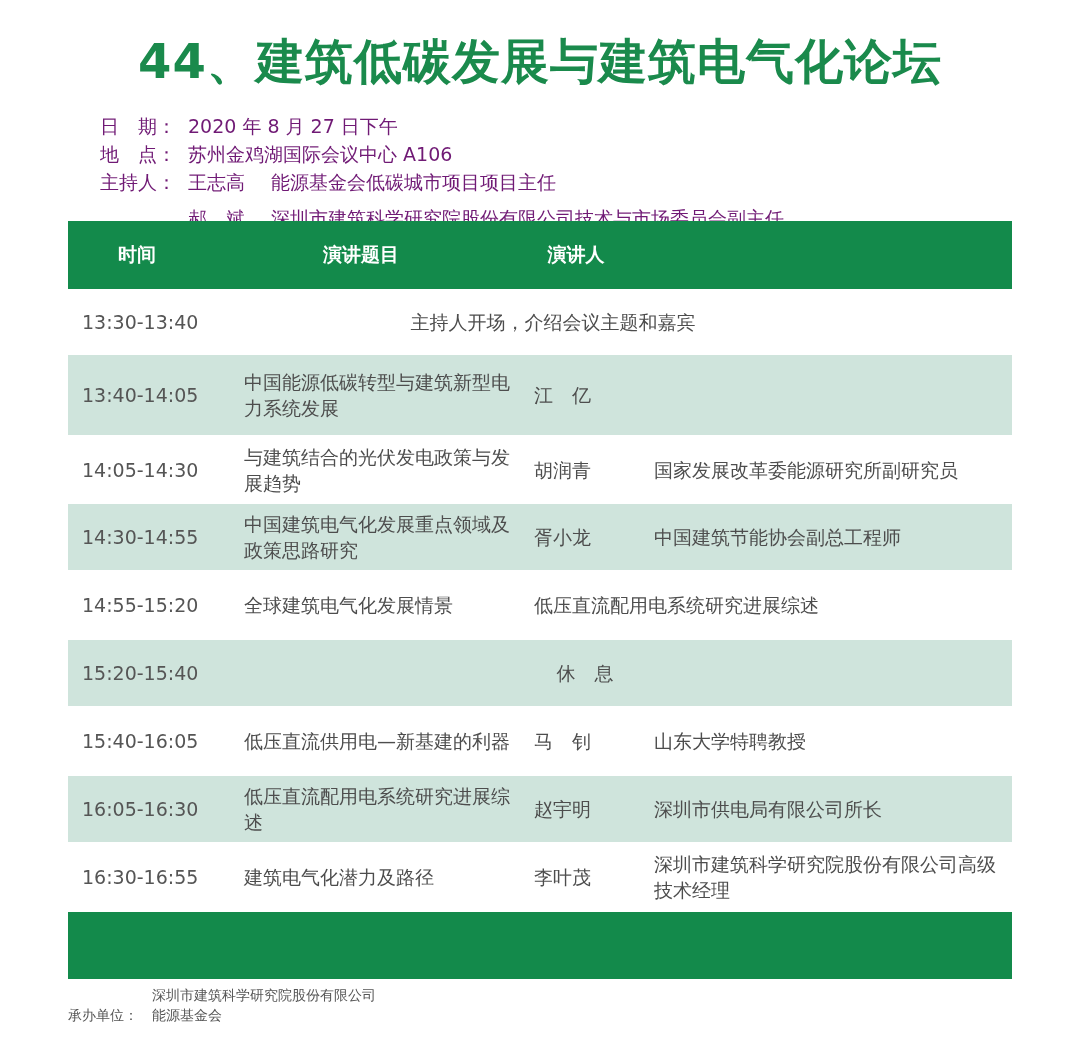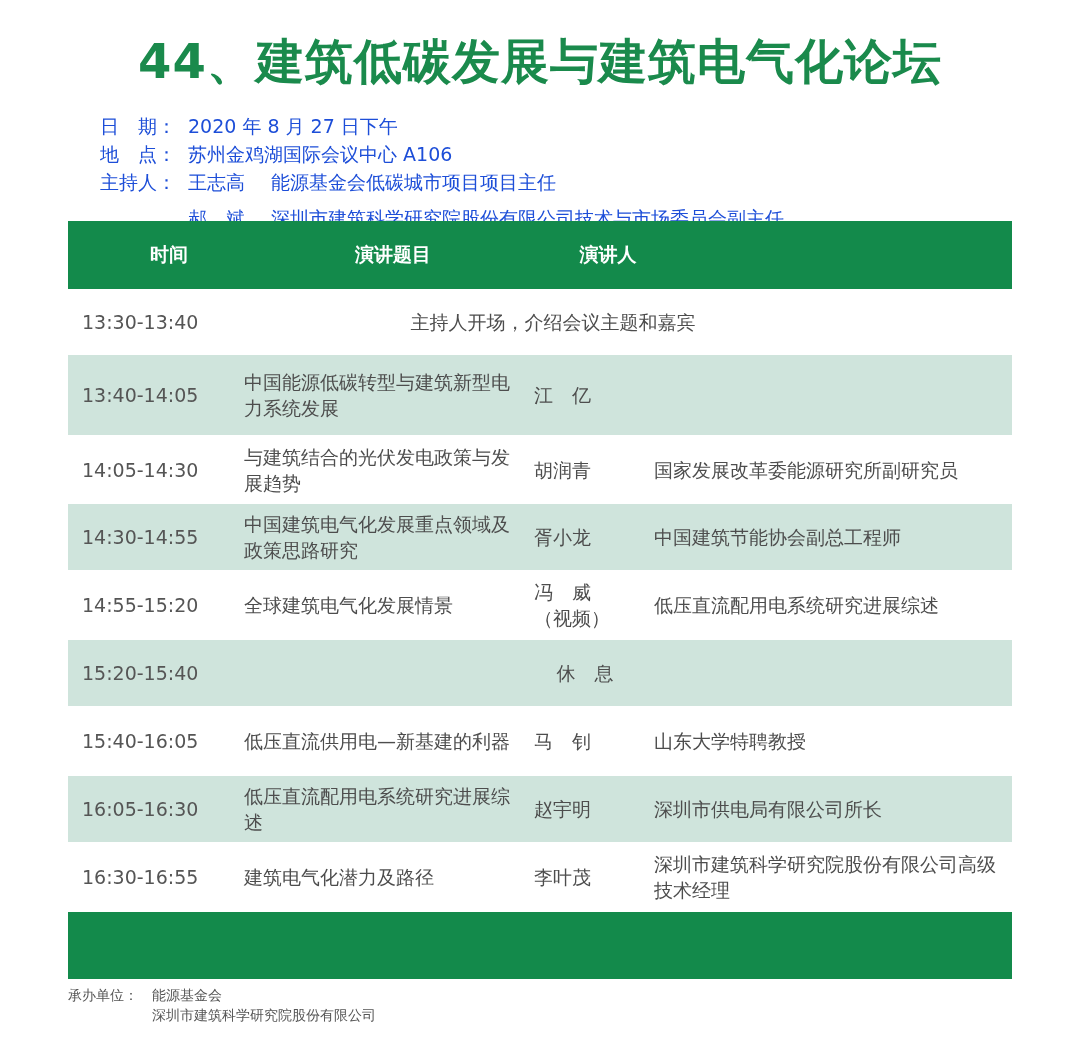--- a/index.html
+++ b/index.html
@@ -4,30 +4,30 @@
 <style>
   html, body { margin:0; padding:0; }
   body {
     width:1080px; height:1051px; background:#ffffff; position:relative; overflow:hidden;
     font-family:"DejaVu Sans","Liberation Sans",sans-serif; color:#4a4a4a;
   }
   .title {
     position:absolute; left:0; top:30px; width:1080px; text-align:center;
     font-size:48px; font-weight:bold; color:#1a8a4c; letter-spacing:1px;
   }
-  .info { position:absolute; left:100px; top:112px; font-size:19px; color:#1d4ed8; }
+  .info { position:absolute; left:100px; top:112px; font-size:19px; color:#701a75; }
   .info-row { height:28px; line-height:28px; display:flex; white-space:nowrap; }
   .info-label { width:88px; }
   .info-value { }
   .host2 { padding-left:88px;margin-top:8px; }
   .sp { display:inline-block; width:26px; }
   .table { position:absolute; left:68px; top:221px; width:944px; }
   .thead { background:#138a4b; height:68px; display:flex; align-items:center; color:#fff; font-size:19px; font-weight:bold; }
   .th { text-align:center; }
-  .c1 { width:160px;padding-left:32px; }
+  .c1 { width:160px; }
   .c2 { width:300px; }
   .c3 { width:100px;font-family:Liberation Serif, serif; }
   .c4 { width:384px; }
   .th.c1 { width:138px; }
   .th.c2 { width:310px; }
   .th.c3 { width:120px; }
   .th.c4 { width:376px; }
   .row { display:flex; align-items:center; font-size:19px; color:#4d4d4d; border-bottom:1px solid #fff; box-sizing:border-box; }
   .row.tint { background:#cfe4dc; }
   .row.white { background:#fff; }
@@ -103,23 +103,20 @@
     <div class="cell topic">
         <div style="width:270px">中国建筑电气化发展重点领域及政策思路研究</div>
       </div>
     <div class="cell speaker">胥小龙</div>
     <div class="cell unit">中国建筑节能协会副总工程师</div>
   </div>
 
   <div class="row white" style="height:69px">
     <div class="cell time">14:55-15:20</div>
     <div class="cell topic">全球建筑电气化发展情景</div>
-    <div class="cell speaker">
-        <div style="width:80px">冯　威（视频）</div>
-      </div>
     <div class="cell unit">低压直流配用电系统研究进展综述</div>
   </div>
 
   <div class="row tint" style="height:67px">
     <div class="cell time">15:20-15:40</div>
     <div class="cell span-center" style="padding-right:86px">休　息</div>
   </div>
 
   <div class="row white" style="height:69px">
     <div class="cell time">15:40-16:05</div>
@@ -146,20 +143,20 @@
     <div class="cell unit">
         <div style="width:355px">深圳市建筑科学研究院股份有限公司高级技术经理</div>
       </div>
   </div>
 
   <div class="footer-bar"></div>
 </div>
 
 <div class="organizer">
   <div class="org-row">
+    <span class="org-label"></span>
+    <span>深圳市建筑科学研究院股份有限公司</span>
+  </div>
+  <div class="org-row">
     <span class="org-label">承办单位：</span>
     <span>能源基金会</span>
-  </div>
-  <div class="org-row">
-    <span class="org-label"></span>
-    <span>深圳市建筑科学研究院股份有限公司</span>
   </div>
 </div>
 
 </body></html>

